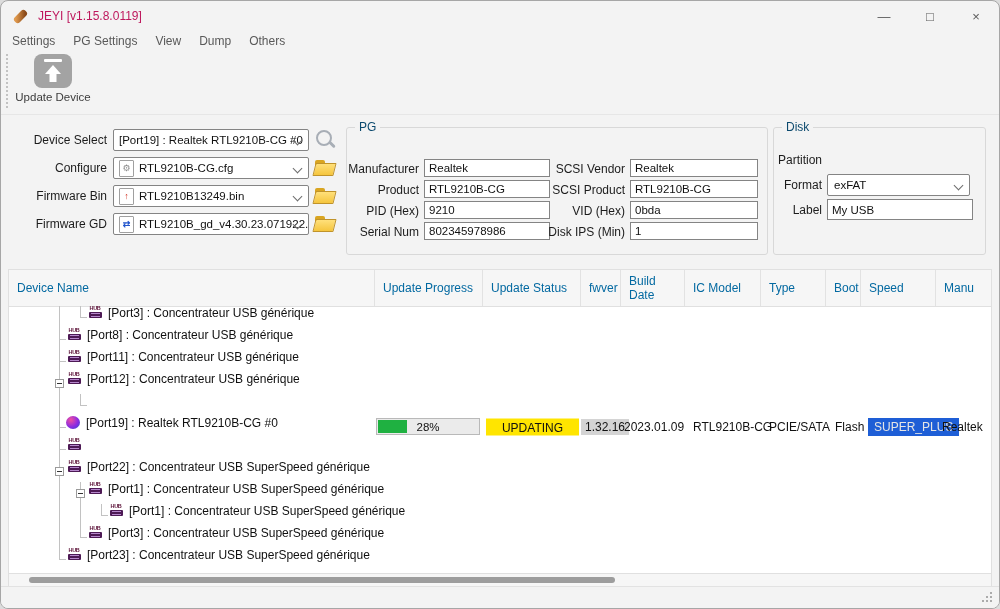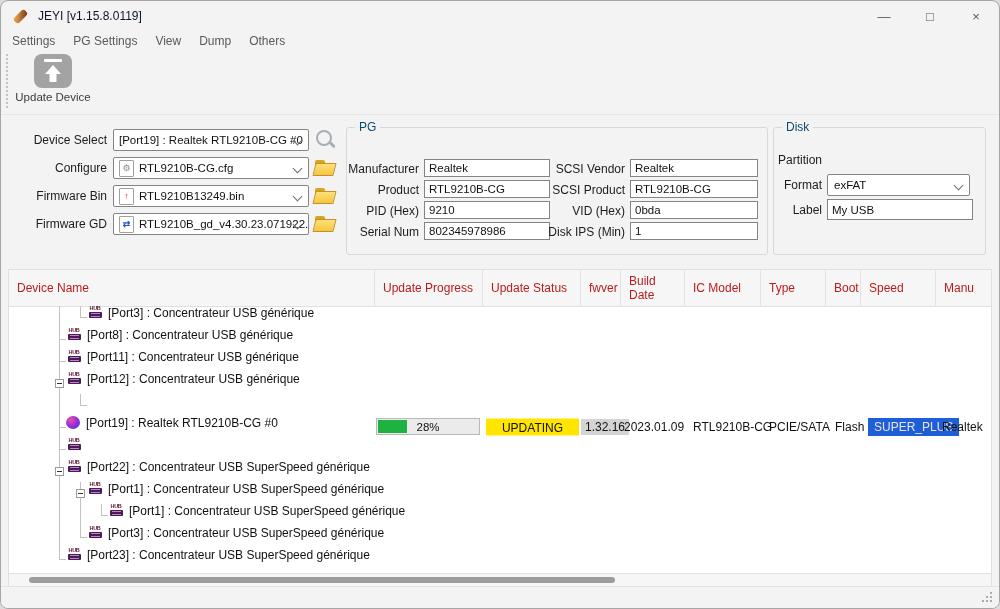--- a/index.html
+++ b/index.html
@@ -4,21 +4,21 @@
 <style>
   html,body{margin:0;padding:0;}
   body{width:1000px;height:609px;position:relative;font-family:"Liberation Sans",sans-serif;background:#dcdcdc;}
   .win{position:absolute;inset:0;background:#f3f3f3;border:1px solid #a6a6a6;border-radius:8px;overflow:hidden;box-sizing:border-box;}
 
   
   .titlebar{position:absolute;top:0;left:0;right:0;height:30px;display:flex;align-items:center;}
   .app-icon{margin-left:11px;width:17px;height:16px;position:relative;flex:0 0 auto;}
   .app-icon::before{content:"";position:absolute;left:1px;top:5px;width:15px;height:7px;border-radius:3px;
     background:linear-gradient(135deg,#e09a4e 20%,#8a4a1a 80%);transform:rotate(-45deg);}
-  .title-text{margin-left:9px;font-size:12px;color:#0f172a;}
+  .title-text{margin-left:9px;font-size:12px;color:#be185d;}
   .win-controls{margin-left:auto;display:flex;height:100%;}
   .win-btn{width:46px;height:100%;display:flex;align-items:center;justify-content:center;color:#5a5a5a;font-size:13px;cursor:default;}
 
   
   .menubar{position:absolute;top:30px;left:0;right:0;height:19px;display:flex;align-items:center;padding-left:9px;gap:14px;}
   .menu-item{font-size:12px;color:#595959;padding:0 2px;}
 
   
   .toolbar{position:absolute;top:49px;left:0;right:0;height:64px;border-bottom:1px solid #e6e6e6;}
   .tb-grip{position:absolute;left:5px;top:4px;bottom:6px;width:2px;
@@ -61,21 +61,21 @@
   .pglabel{position:absolute;top:0;height:20px;display:flex;align-items:center;justify-content:flex-end;font-size:12px;color:#1c1c1c;}
   .pginput{position:absolute;top:0;height:18px;background:#fff;border:1px solid #848484;font-size:11.5px;color:#111;
     display:flex;align-items:center;padding:0 4px;box-sizing:border-box;white-space:nowrap;overflow:hidden;}
   .dcombo{position:absolute;height:22px;background:#fff;border:1px solid #848484;border-radius:2px;display:flex;align-items:center;
     padding:0 18px 0 6px;font-size:11.5px;color:#111;box-sizing:border-box;}
   .dcombo .chev{position:absolute;right:7px;top:7px;width:6px;height:6px;border-right:1.4px solid #6d6d6d;border-bottom:1.4px solid #6d6d6d;transform:rotate(45deg);}
 
   
   .table{position:absolute;left:7px;right:7px;top:268px;bottom:21px;background:#fff;border:1px solid #e0e0e0;box-sizing:border-box;}
   .thead{position:absolute;top:0;left:0;right:0;height:36px;background:#f6f6f6;border-bottom:1px solid #e0e0e0;}
-  .th{position:absolute;top:0;height:36px;display:flex;align-items:center;padding-left:8px;font-size:12px;color:#b91c1c;box-sizing:border-box;border-left:1px solid #e2e2e2;}
+  .th{position:absolute;top:0;height:36px;display:flex;align-items:center;padding-left:8px;font-size:12px;color:#0369a1;box-sizing:border-box;border-left:1px solid #e2e2e2;}
   .th.first{border-left:none;}
   .tbody{position:absolute;top:36px;left:0;right:0;bottom:12px;overflow:hidden;}
 
   .vline,.hline{position:absolute;background:#c2c2c2;}
   .vline{width:1px;}
   .hline{height:1px;}
   .exp{position:absolute;width:9px;height:9px;background:#fff;border:1px solid #9a9a9a;box-sizing:border-box;z-index:2;}
   .exp::before{content:"";position:absolute;left:1px;top:3px;width:5px;height:1px;background:#333;}
 
   .trow{position:absolute;left:0;right:0;height:22px;display:flex;align-items:flex-start;font-size:12px;color:#101010;}

